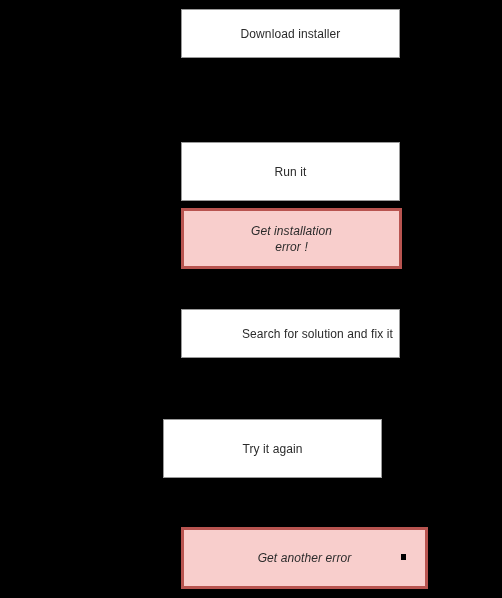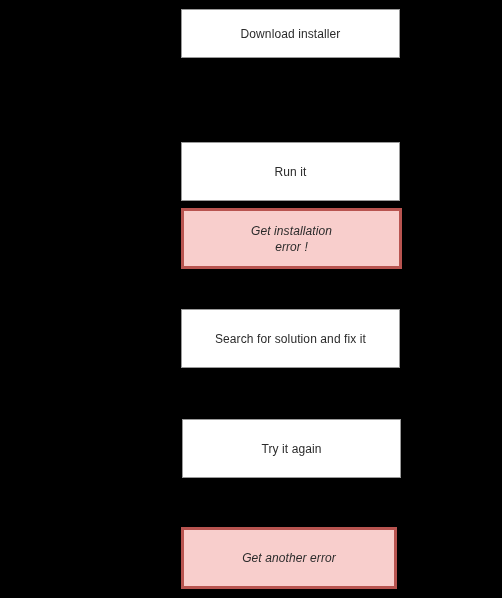--- a/index.html
+++ b/index.html
@@ -68,27 +68,27 @@
 
   <div class="node normal" style="left:181px; top:113px; width:219px; height:59px;margin-top:29px;">
     <span class="node-label">Run it</span>
   </div>
 
   <div class="node error" style="left:181px; top:208px; width:221px; height:61px;">
     <span class="node-label">Get installation
 error !</span>
   </div>
 
-  <div class="node normal" style="left:181px; top:309px; width:219px; height:59px;">
+  <div class="node normal" style="left:181px; top:309px; width:219px; height:49px;justify-content:flex-end;">
     <span class="node-label">Search for solution and fix it</span>
   </div>
 
-  <div class="node normal" style="left:182px; top:419px; width:219px; height:59px;">
+  <div class="node normal" style="left:163px; top:419px; width:219px; height:59px;">
     <span class="node-label">Try it again</span>
   </div>
 
-  <div class="node error" style="left:181px; top:527px; width:216px; height:62px;">
+  <div class="node error" style="left:181px; top:527px; width:247px; height:62px;">
     <span class="node-label">Get another error</span>
   </div>
 
   <div class="edge-stub" style="left:401px; top:554px; width:5px; height:6px;"></div>
 
 </div>
 
 </body></html>

